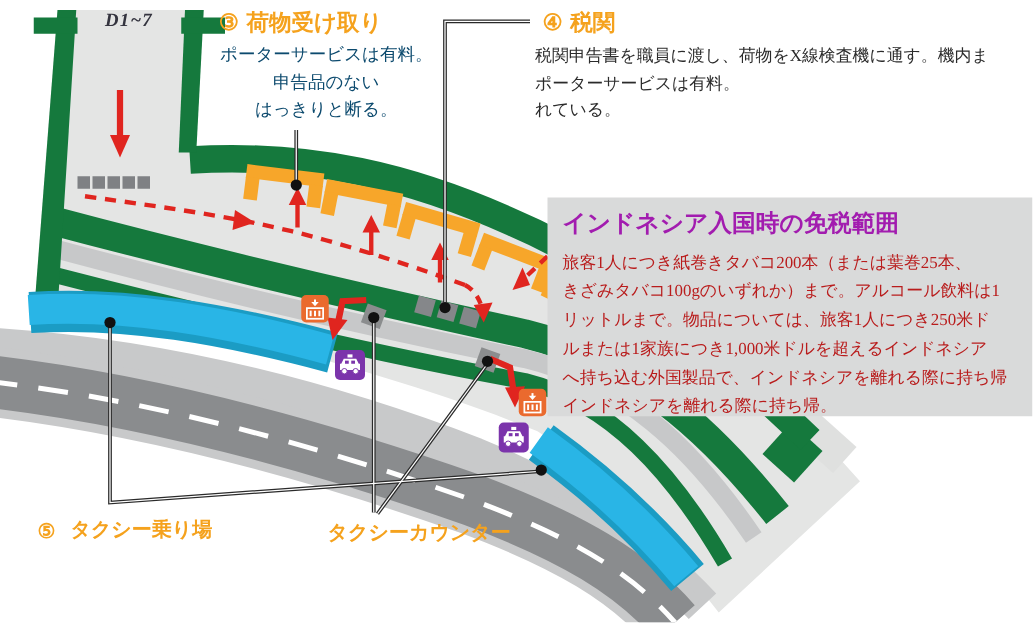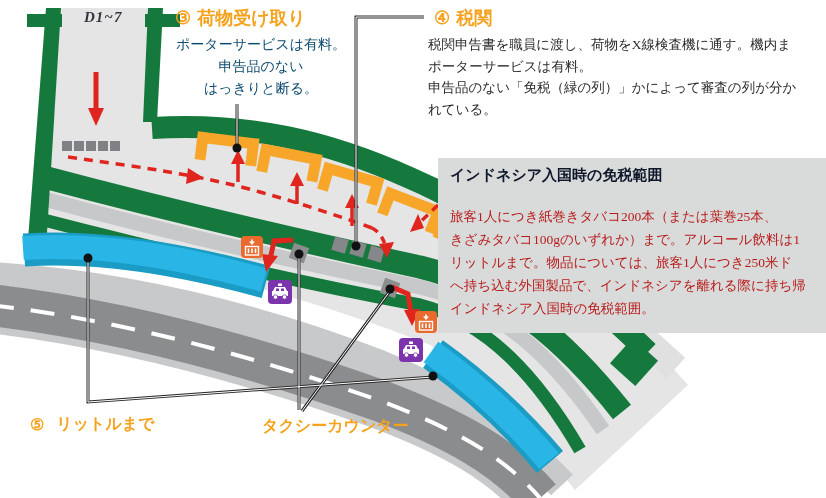--- a/index.html
+++ b/index.html
@@ -8,21 +8,21 @@
   #mapsvg{position:absolute;left:0;top:0;}
   .abs{position:absolute;}
   .gate-label{font-size:15px;font-weight:bold;font-style:italic;color:#34343f;letter-spacing:1px;}
   .heading{display:flex;align-items:center;gap:6px;font-weight:bold;color:#f5a21d;}
   .h-num{font-weight:bold;color:#f5a21d;}
   .h1{font-size:18px;}
   .h2{font-size:16px;}
   .body-text{color:#0c4a6e;font-size:14px;line-height:22px;text-align:center;}
   .body-text-sm{color:#2b2b2b;font-size:13.5px;line-height:21.5px;}
   .info-box{background:#d9dada;box-sizing:border-box;padding:8px 12px 10px 12px;}
-  .info-title{font-size:15px;font-weight:bold;color:#0f172a;margin-bottom:20px;}
+  .info-title{font-size:19px;font-weight:bold;color:#a21caf;margin-bottom:6px;}
   .info-body{color:#b91c1c;font-size:13.5px;line-height:23px;}
   .counter-note{color:#2b2b2b;font-size:13.5px;line-height:24px;}
 </style>
 </head>
 <body>
 
 <div id="canvas">
 
   <svg id="mapsvg" width="826" height="498" viewBox="0 0 826 498">
 
@@ -213,37 +213,37 @@
       <div>はっきりと断る。</div>
     </div>
 
   <div class="abs heading h1" style="left:434px;top:6px;">
     <span class="h-num">④</span>
     <span>税関</span>
   </div>
   <div class="abs body-text-sm" style="left:428px;top:34px;width:396px;">
       <div>税関申告書を職員に渡し、荷物をX線検査機に通す。機内ま</div>
       <div>ポーターサービスは有料。</div>
-      <div>申告品のない「免税（緑の列）」かによって審査の列が分か</div>
       <div>れている。</div>
     </div>
 
   <div class="abs info-box" style="left:438px;top:158px;width:388px;height:175px;">
     <div class="info-title">インドネシア入国時の免税範囲</div>
     <div class="info-body">
         <div>旅客1人につき紙巻きタバコ200本（または葉巻25本、</div>
         <div>きざみタバコ100gのいずれか）まで。アルコール飲料は1</div>
         <div>リットルまで。物品については、旅客1人につき250米ド</div>
+        <div>ルまたは1家族につき1,000米ドルを超えるインドネシア</div>
         <div>へ持ち込む外国製品で、インドネシアを離れる際に持ち帰</div>
-        <div>インドネシア入国時の免税範囲。</div>
+        <div>インドネシアを離れる際に持ち帰。</div>
       </div>
   </div>
 
   <div class="abs heading h2" style="left:30px;top:414px;gap:12px;">
     <span class="h-num">⑤</span>
-    <span>リットルまで</span>
+    <span>タクシー乗り場</span>
   </div>
 
   <div class="abs heading h2" style="left:262px;top:416px;">
     <span>タクシーカウンター</span>
   </div>
 
 </div>
 
 </body></html>

